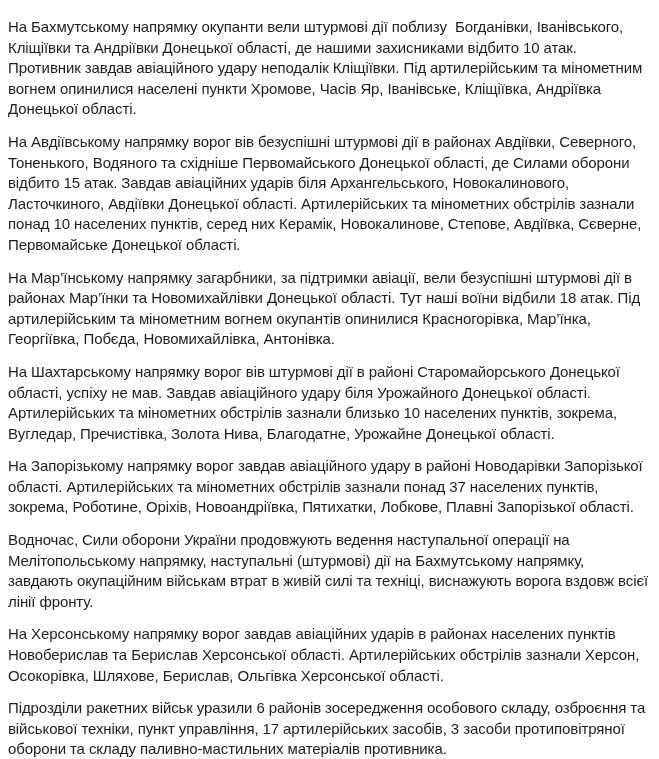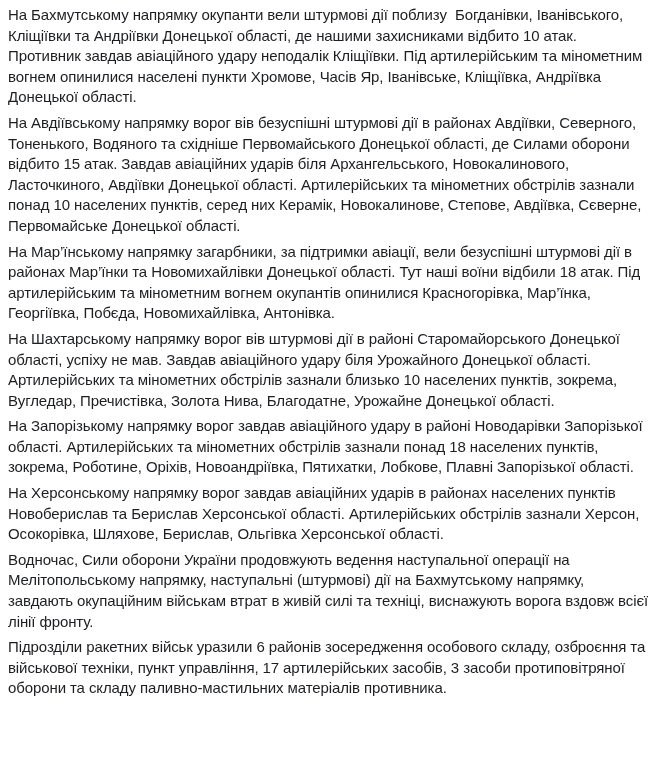--- a/index.html
+++ b/index.html
@@ -14,30 +14,30 @@
   .report {
     box-sizing: border-box;
     width: 659px;
     padding: 5px 9px 0 8px;
     color: #1c1e21;
     font-size: 15px;
     line-height: 20.6px;
     letter-spacing: -0.1px;
   }
   .report p {
-    margin: 0 0 5px 0;
+    margin: 12px 0 5px 0;
     white-space: pre-wrap; 
     word-wrap: break-word;
   }
 </style>
 </head>
 <body>
 
 <div class="report">
   <p>На Бахмутському напрямку окупанти вели штурмові дії поблизу  Богданівки, Іванівського, Кліщіївки та Андріївки Донецької області, де нашими захисниками відбито 10 атак. Противник завдав авіаційного удару неподалік Кліщіївки. Під артилерійським та мінометним вогнем опинилися населені пункти Хромове, Часів Яр, Іванівське, Кліщіївка, Андріївка Донецької області.</p>
   <p>На Авдіївському напрямку ворог вів безуспішні штурмові дії в районах Авдіївки, Северного, Тоненького, Водяного та східніше Первомайського Донецької області, де Силами оборони відбито 15 атак. Завдав авіаційних ударів біля Архангельського, Новокалинового, Ласточкиного, Авдіївки Донецької області. Артилерійських та мінометних обстрілів зазнали понад 10 населених пунктів, серед них Керамік, Новокалинове, Степове, Авдіївка, Сєверне, Первомайське Донецької області.</p>
   <p>На Мар’їнському напрямку загарбники, за підтримки авіації, вели безуспішні штурмові дії в районах Мар’їнки та Новомихайлівки Донецької області. Тут наші воїни відбили 18 атак. Під артилерійським та мінометним вогнем окупантів опинилися Красногорівка, Мар’їнка, Георгіївка, Побєда, Новомихайлівка, Антонівка.</p>
   <p>На Шахтарському напрямку ворог вів штурмові дії в районі Старомайорського Донецької області, успіху не мав. Завдав авіаційного удару біля Урожайного Донецької області. Артилерійських та мінометних обстрілів зазнали близько 10 населених пунктів, зокрема, Вугледар, Пречистівка, Золота Нива, Благодатне, Урожайне Донецької області.</p>
-  <p>На Запорізькому напрямку ворог завдав авіаційного удару в районі Новодарівки Запорізької області. Артилерійських та мінометних обстрілів зазнали понад 18 населених пунктів, зокрема, Роботине, Оріхів, Новоандріївка, Пятихатки, Лобкове, Плавні Запорізької області.</p>
+  <p>На Запорізькому напрямку ворог завдав авіаційного удару в районі Новодарівки Запорізької області. Артилерійських та мінометних обстрілів зазнали понад 37 населених пунктів, зокрема, Роботине, Оріхів, Новоандріївка, Пятихатки, Лобкове, Плавні Запорізької області.</p>
+  <p>Водночас, Сили оборони України продовжують ведення наступальної операції на Мелітопольському напрямку, наступальні (штурмові) дії на Бахмутському напрямку, завдають окупаційним військам втрат в живій силі та техніці, виснажують ворога вздовж всієї лінії фронту.</p>
   <p>На Херсонському напрямку ворог завдав авіаційних ударів в районах населених пунктів Новоберислав та Берислав Херсонської області. Артилерійських обстрілів зазнали Херсон, Осокорівка, Шляхове, Берислав, Ольгівка Херсонської області.</p>
-  <p>Водночас, Сили оборони України продовжують ведення наступальної операції на Мелітопольському напрямку, наступальні (штурмові) дії на Бахмутському напрямку, завдають окупаційним військам втрат в живій силі та техніці, виснажують ворога вздовж всієї лінії фронту.</p>
   <p>Підрозділи ракетних військ уразили 6 районів зосередження особового складу, озброєння та військової техніки, пункт управління, 17 артилерійських засобів, 3 засоби протиповітряної оборони та складу паливно-мастильних матеріалів противника.</p>
 </div>
 
 </body></html>

